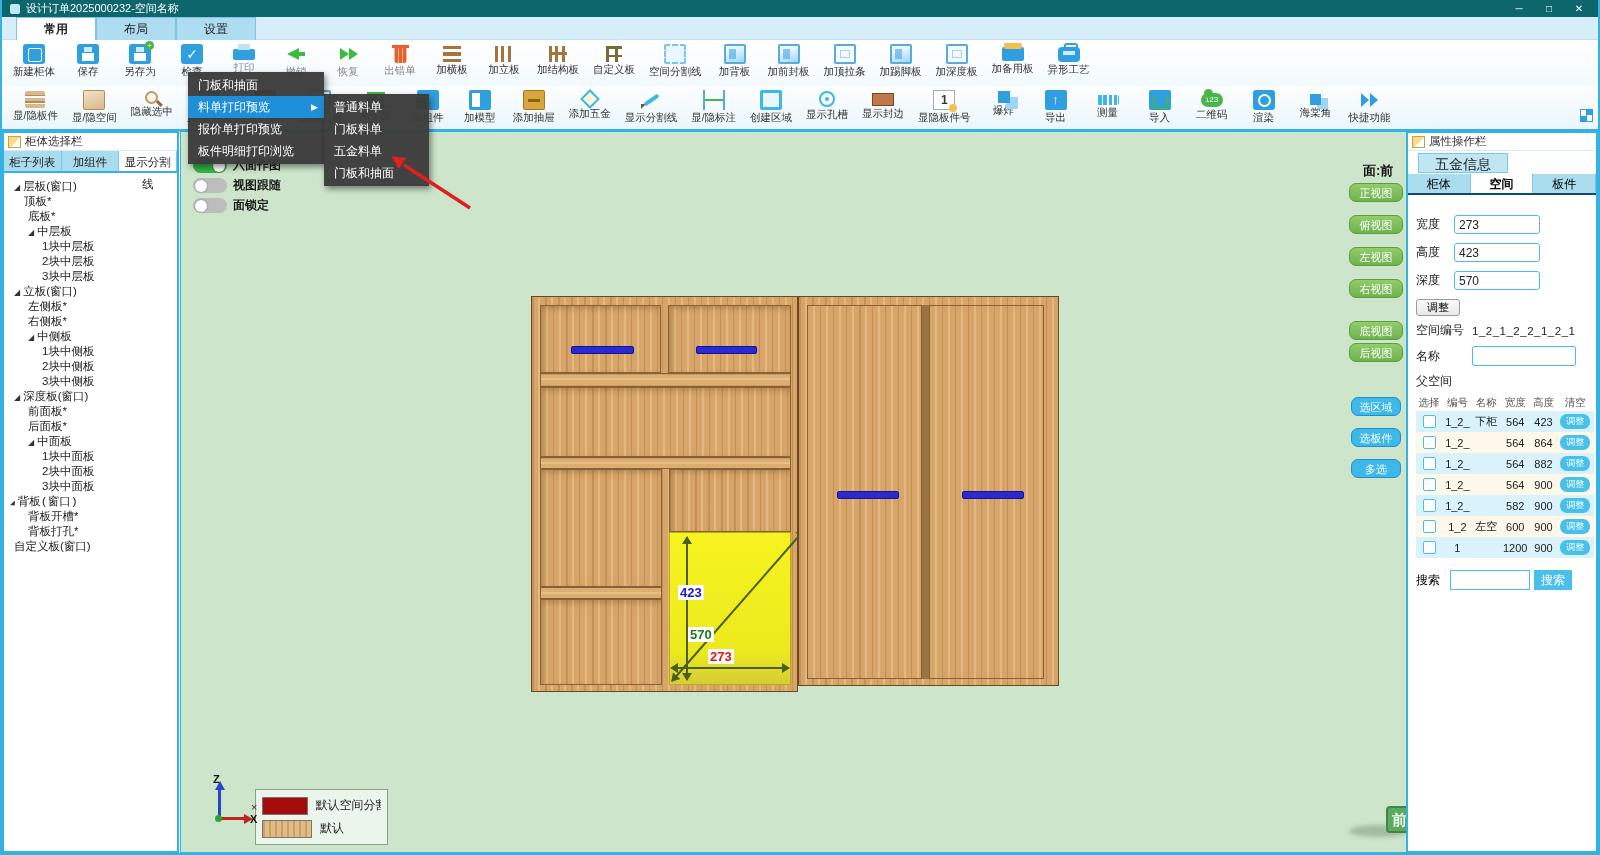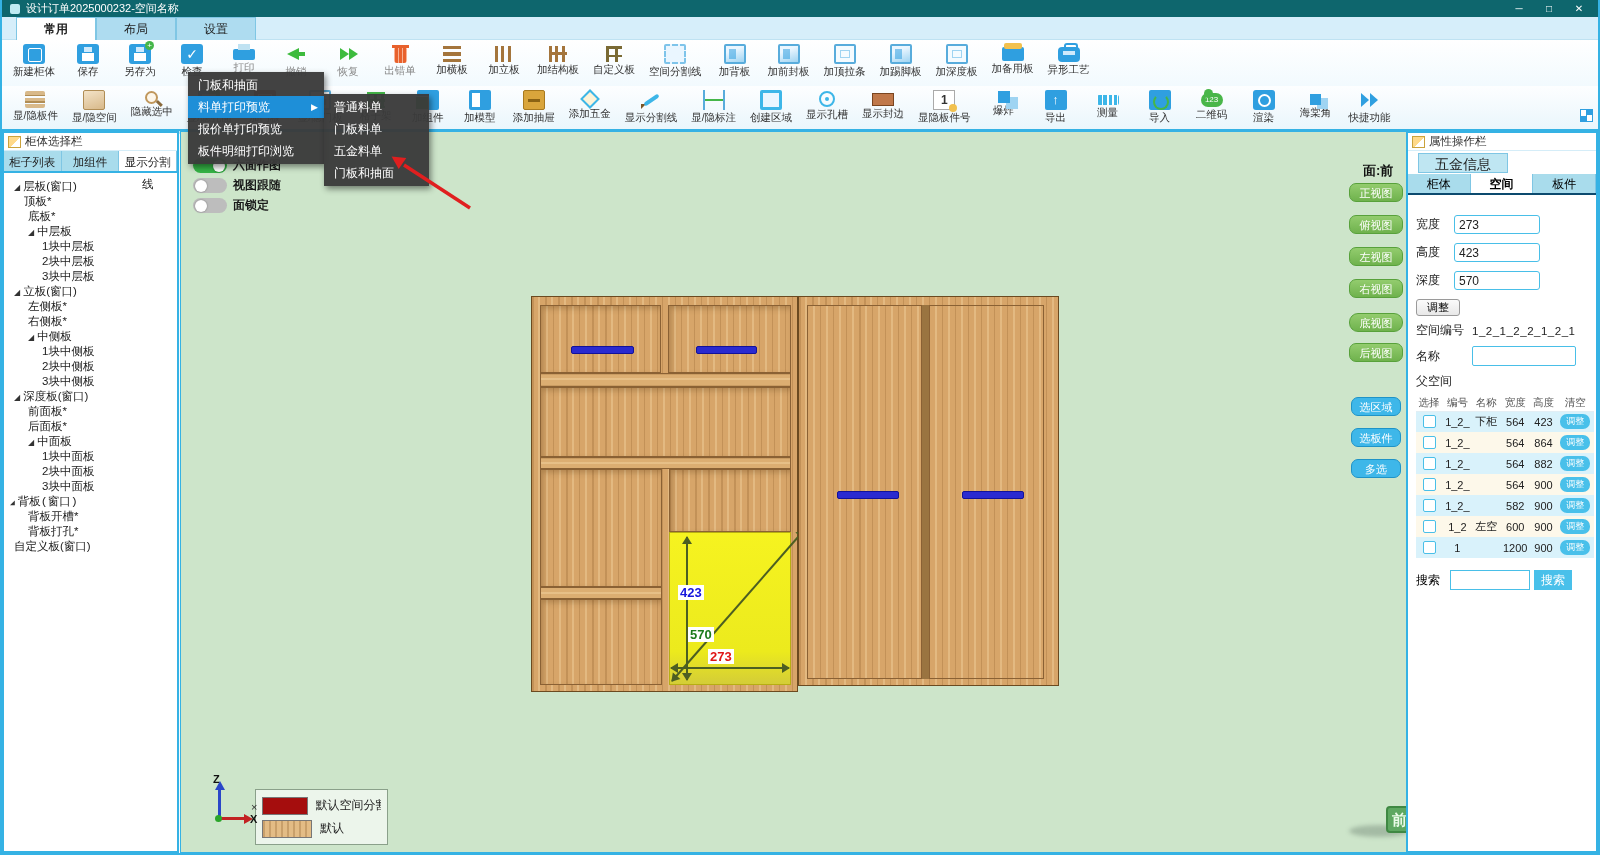--- a/index.html
+++ b/index.html
@@ -503,21 +503,21 @@
             <span class="tlab">面锁定</span>
           </div>
         </div>
 
       <div id="face-label">面:前</div>
       <div id="view-buttons">
           <div class="view-btn" style="top: 34px;">正视图</div>
           <div class="view-btn" style="top: 66px;">俯视图</div>
           <div class="view-btn" style="top: 98px;">左视图</div>
           <div class="view-btn" style="top: 130px;">右视图</div>
-          <div class="view-btn" style="top: 164px; border-radius: 9px;">底视图</div>
+          <div class="view-btn" style="top: 172px;">底视图</div>
           <div class="view-btn" style="top: 194px;">后视图</div>
         </div>
       <div id="select-buttons">
           <div class="sel-btn" style="top: 248px;">选区域</div>
           <div class="sel-btn" style="top: 279px;">选板件</div>
           <div class="sel-btn" style="top: 310px;">多选</div>
         </div>
 
       <div class="cab wood" id="cab-left" style="left:350px; top:147px; width:267px; height:396px;">
         <div class="comp wood" style="left:8px; top:8px; width:121px; height:68px;"></div>

